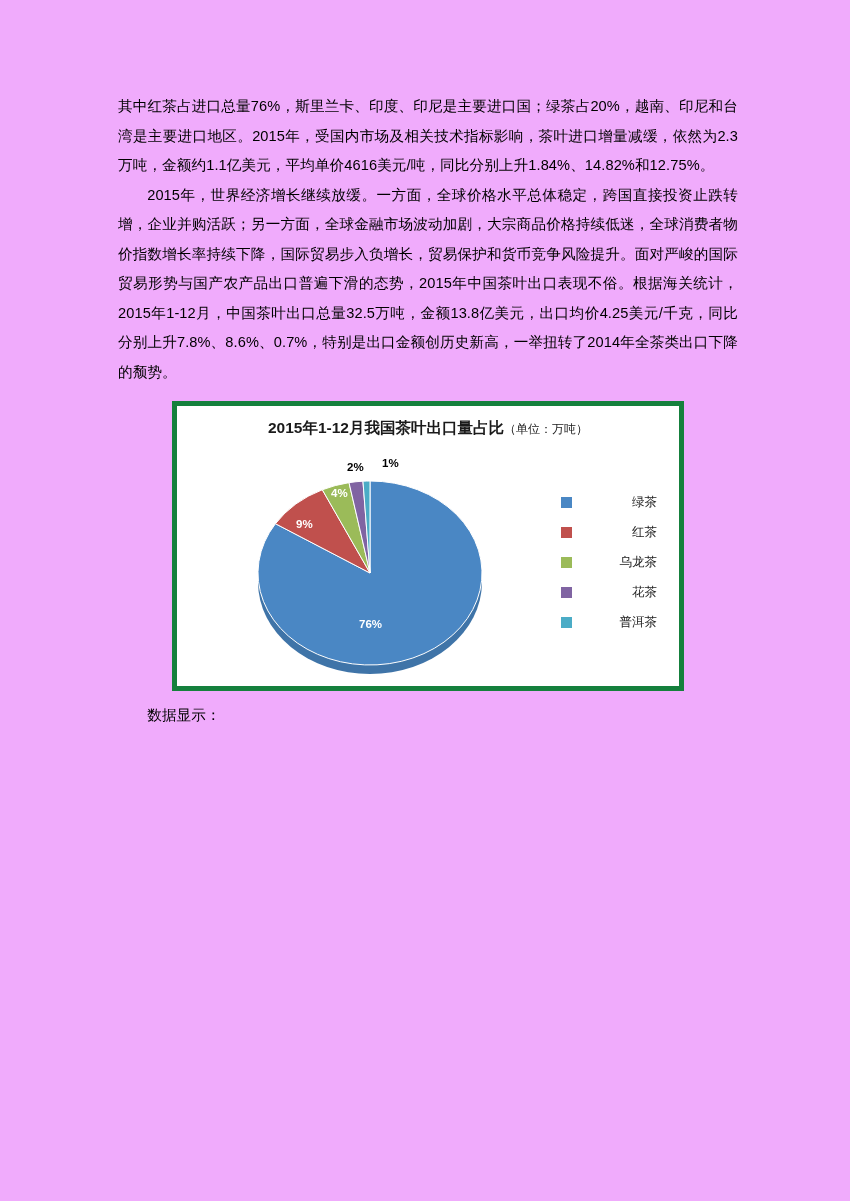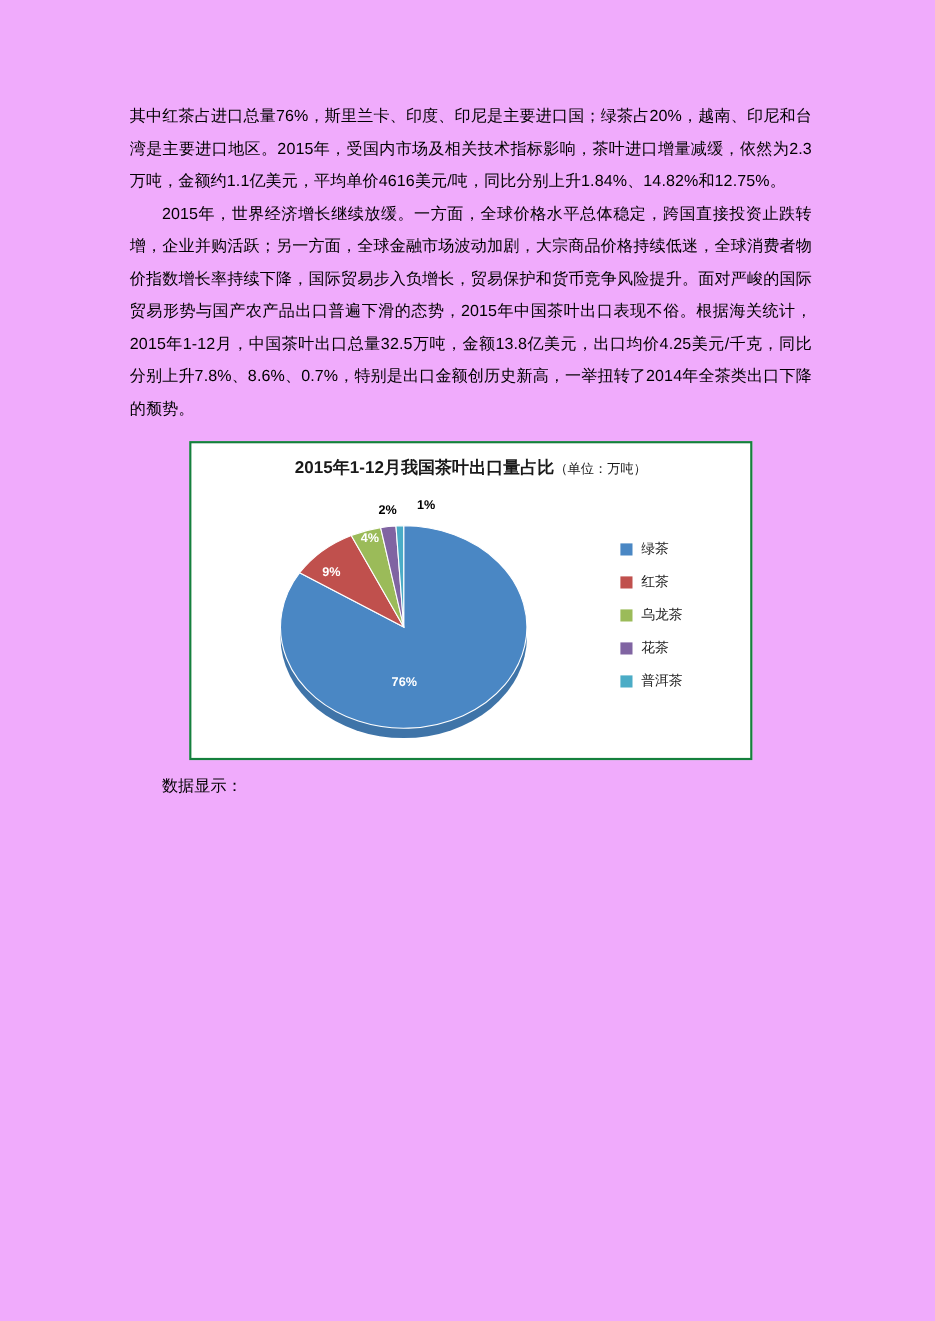--- a/index.html
+++ b/index.html
@@ -36,21 +36,21 @@
     text-indent: 2em;
   }
   .chart-wrap {
     margin: 14px 0 10px 0;
     display: flex;
     justify-content: center;
   }
   .chart-box {
     width: 512px;
     height: 290px;
-    border: 2px solid #15803d;
+    border: 5px solid #15803d;
     background: #fff;
     position: relative;
     box-sizing: border-box;
   }
   .chart-title {
     text-align: center;
     margin-top: 12px;
     font-size: 15.5px;
     font-weight: bold;
     color: #1a1a1a;
@@ -92,20 +92,21 @@
   .legend {
     position: absolute;
     right: 22px;
     top: 88px;
     width: 96px;
   }
   .legend-item {
     display: flex;
     align-items: center;
     margin-bottom: 13px;
+    justify-content: space-between;
   }
   .legend-swatch {
     width: 11px;
     height: 11px;
     margin-right: 8px;
     flex: 0 0 auto;
   }
   .legend-label {
     font-size: 12.5px;
     color: #222;

